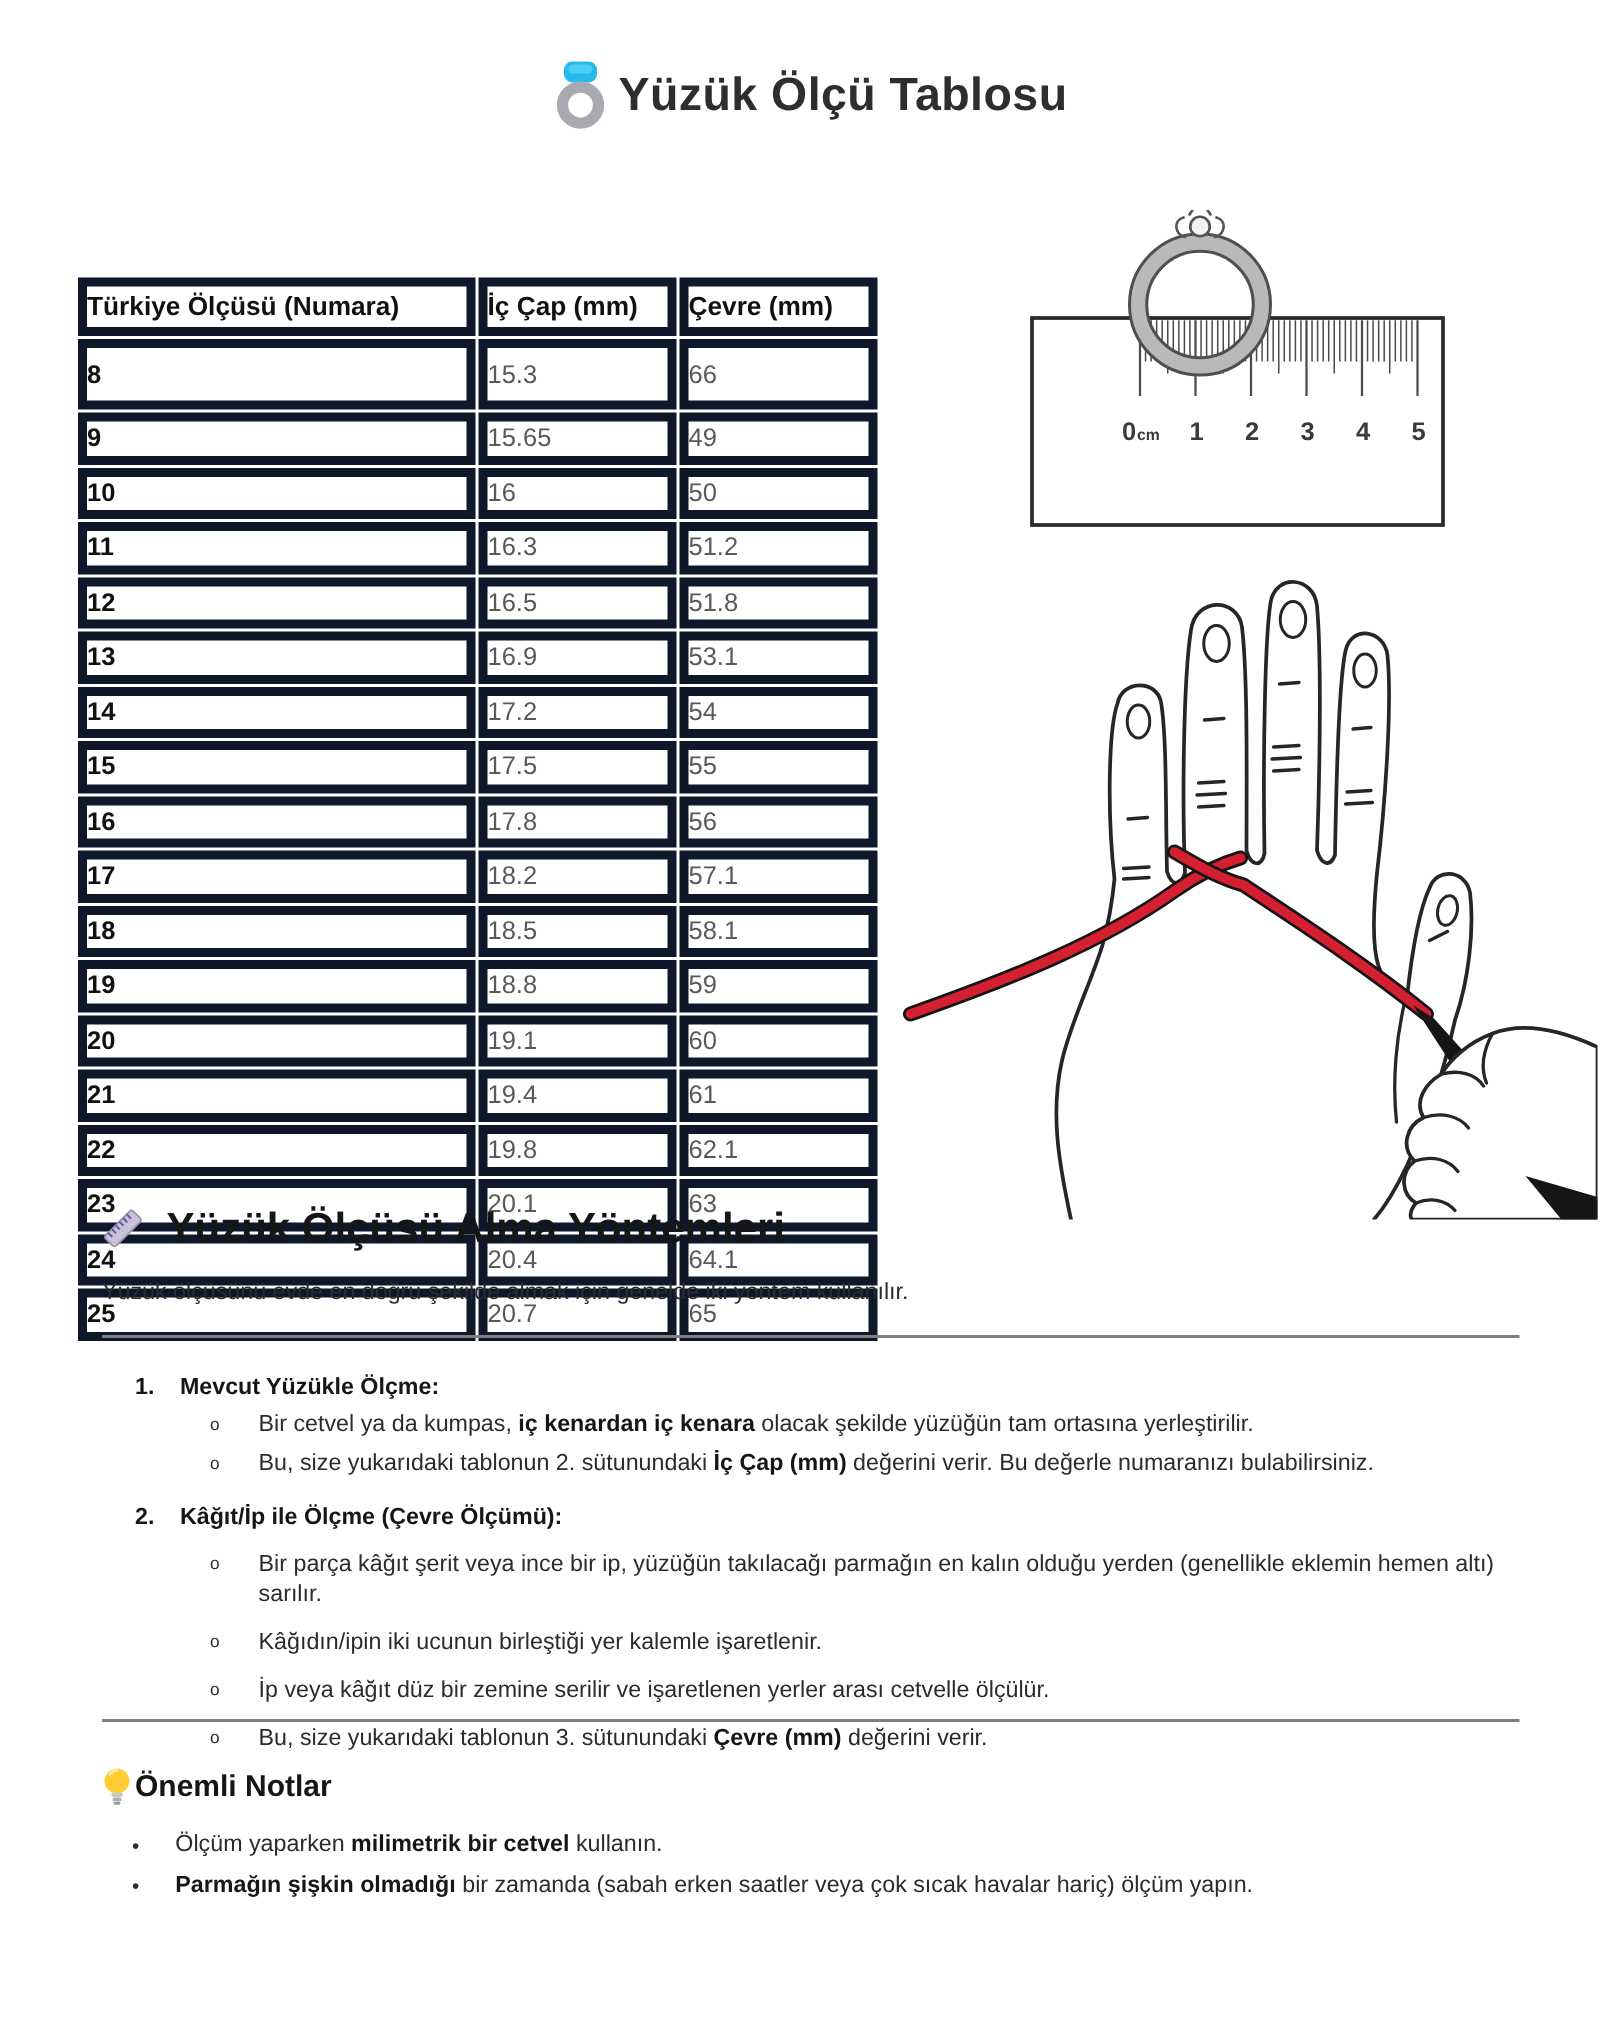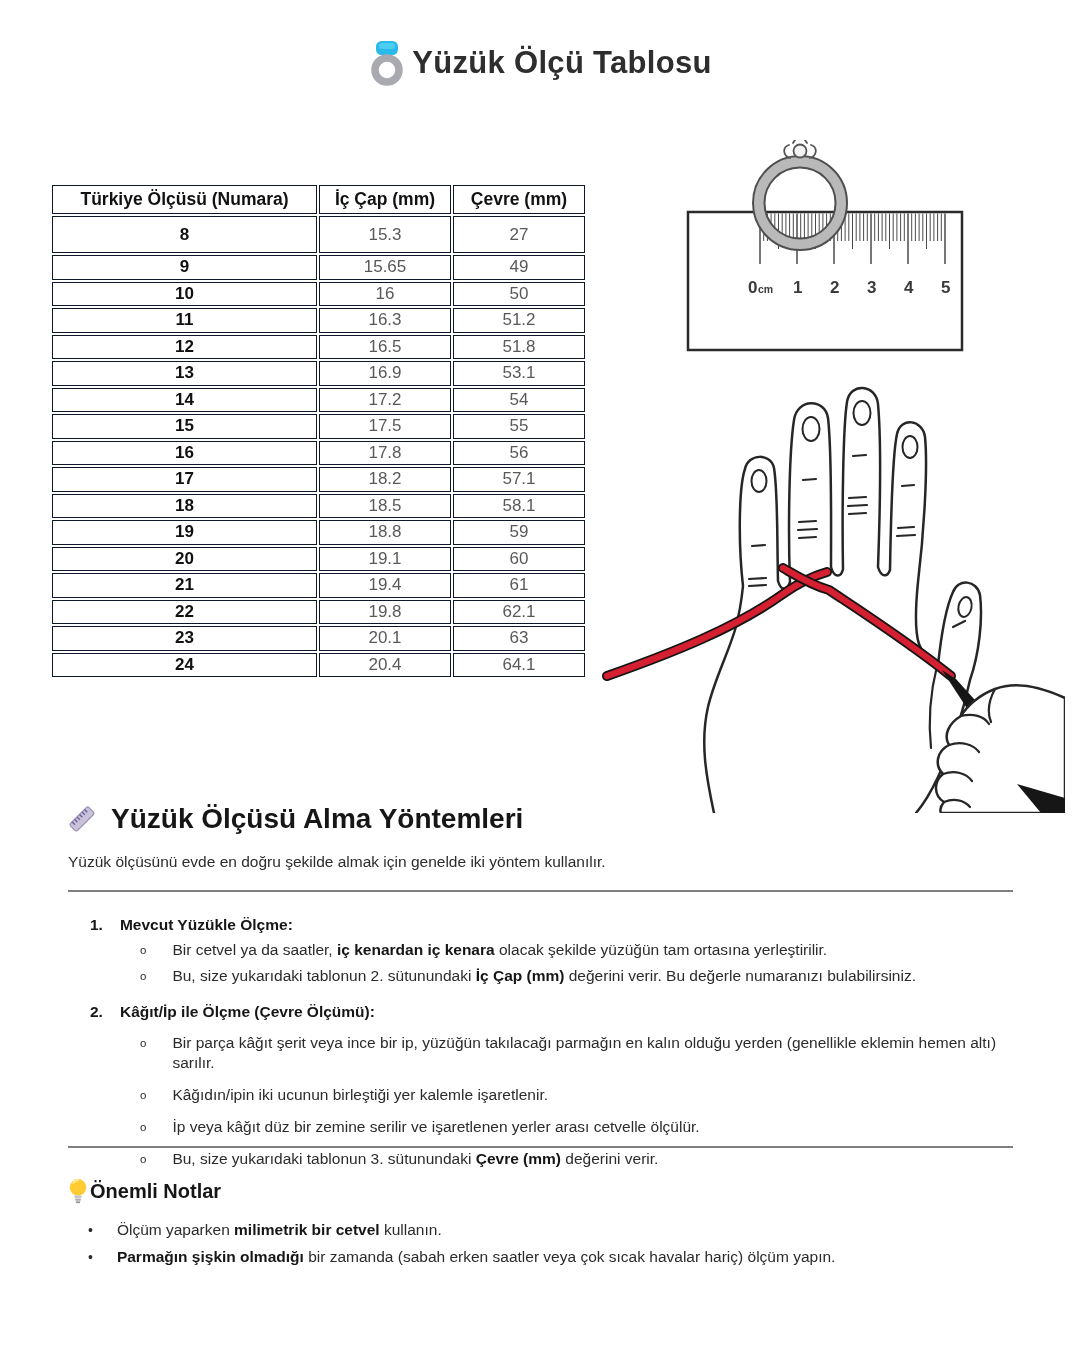--- a/index.html
+++ b/index.html
@@ -5,21 +5,21 @@
   html,body { margin:0; padding:0; background:#ffffff; }
   body { width:1080px; height:1350px; font-family:"Liberation Sans", sans-serif; color:#1f1f1f; }
   .page { position:relative; width:1080px; height:1350px; background:#fff; overflow:hidden; }
 
   
   .title-row { position:absolute; top:40px; left:0; width:100%; display:flex; justify-content:center; align-items:center; gap:6px; }
   .title-text { font-size:31px; font-weight:bold; color:#2e2e2e; letter-spacing:0.3px; }
 
   
   .size-table { position:absolute; left:50px; top:183px; width:537px; border-collapse:separate; border-spacing:2px 2px; table-layout:fixed; }
-  .size-table td { border:1px solid #0f172a; text-align:center; vertical-align:middle; font-size:17px; background:#fff; padding:0; }
+  .size-table td { border:6px solid #0f172a; vertical-align:middle; font-size:17px; background:#fff; padding:0; }
   .size-table thead td { font-weight:bold; height:27px; font-size:17.5px; color:#111; }
   .size-table tbody td { height:22.5px; }
   .size-table tbody tr.tall td { height:35px; }
   .size-table col.c1 { width:261px; }
   .size-table col.c2, .size-table col.c3 { width:130px; }
   .size-table td.v { color:#595959; }
   .size-table td.n { font-weight:bold; color:#111; }
 
   
   .fig-ruler { position:absolute; left:680px; top:140px; }
@@ -71,21 +71,21 @@
         <tr>
           <td>Türkiye Ölçüsü (Numara)</td>
           <td>İç Çap (mm)</td>
           <td>Çevre (mm)</td>
         </tr>
       </thead>
     <tbody>
         <tr class="tall">
           <td class="n">8</td>
           <td class="v">15.3</td>
-          <td class="v">27</td>
+          <td class="v">66</td>
         </tr>
         <tr>
           <td class="n">9</td>
           <td class="v">15.65</td>
           <td class="v">49</td>
         </tr>
         <tr>
           <td class="n">10</td>
           <td class="v">16</td>
           <td class="v">50</td>
@@ -152,20 +152,25 @@
         </tr>
         <tr>
           <td class="n">23</td>
           <td class="v">20.1</td>
           <td class="v">63</td>
         </tr>
         <tr>
           <td class="n">24</td>
           <td class="v">20.4</td>
           <td class="v">64.1</td>
+        </tr>
+        <tr>
+          <td class="n">25</td>
+          <td class="v">20.7</td>
+          <td class="v">65</td>
         </tr>
       </tbody>
   </table>
 
   <svg class="fig-ruler" width="290" height="215" viewBox="0 0 290 215">
     <rect x="8" y="72" width="274" height="138" fill="#fff" stroke="#2b2b2b" stroke-width="2.5"></rect>
     <g stroke="#4a4a4a">
         <line x1="80" x2="80" y1="73.5" y2="124" stroke-width="1.5"></line>
         <line x1="83.7" x2="83.7" y1="73.5" y2="101" stroke-width="1"></line>
         <line x1="87.4" x2="87.4" y1="73.5" y2="101" stroke-width="1"></line>
@@ -327,21 +332,21 @@
   <div class="rule rule1"></div>
 
   <div class="methods">
       <div class="method-item">
         <div class="m-head">
           <span>1.</span>
           <span>Mevcut Yüzükle Ölçme:</span>
         </div>
         <div class="sub-bullet">
           <span class="o-marker">o</span>
-          <span><span>Bir cetvel ya da saatler, </span><span class="b">iç kenardan iç kenara</span><span> olacak şekilde yüzüğün tam ortasına yerleştirilir.</span></span>
+          <span><span>Bir cetvel ya da kumpas, </span><span class="b">iç kenardan iç kenara</span><span> olacak şekilde yüzüğün tam ortasına yerleştirilir.</span></span>
         </div>
         <div class="sub-bullet">
           <span class="o-marker">o</span>
           <span><span>Bu, size yukarıdaki tablonun 2. sütunundaki </span><span class="b">İç Çap (mm)</span><span> değerini verir. Bu değerle numaranızı bulabilirsiniz.</span></span>
         </div>
       </div>
       <div class="method-item wide">
         <div class="m-head">
           <span>2.</span>
           <span>Kâğıt/İp ile Ölçme (Çevre Ölçümü):</span>

